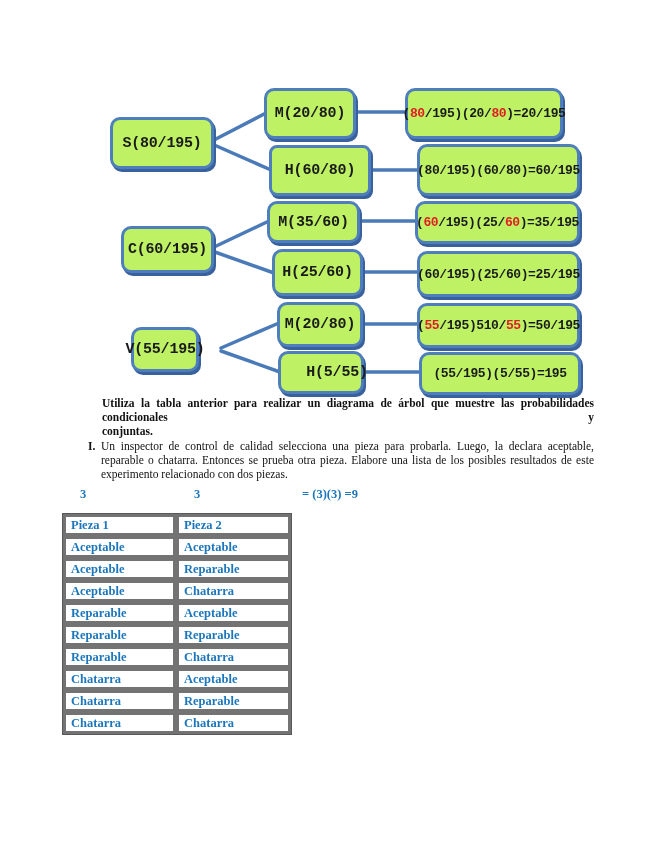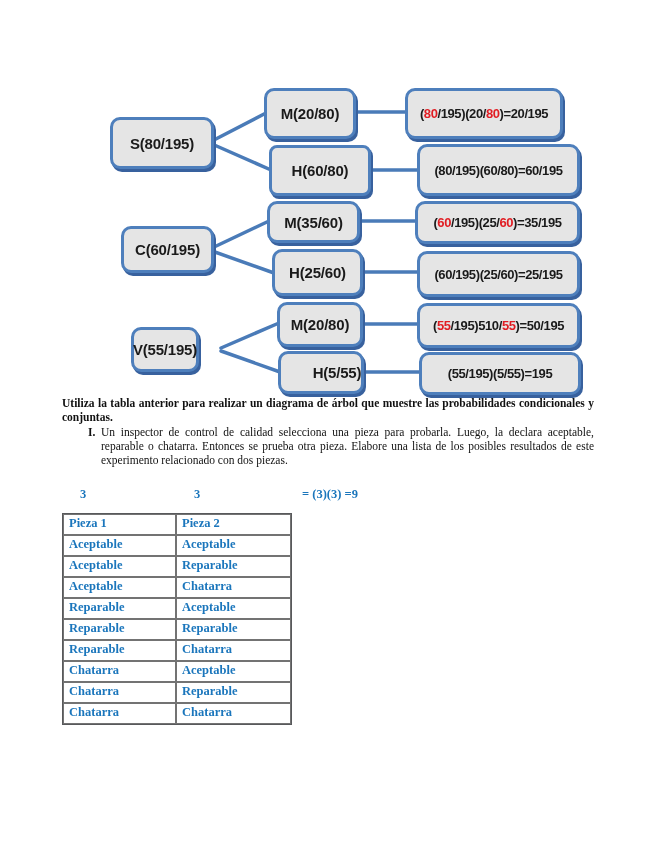--- a/index.html
+++ b/index.html
@@ -9,65 +9,65 @@
     width: 655px;
     height: 848px;
     background: #ffffff;
     overflow: hidden;
     font-family: "Liberation Serif", serif;
   }
   
   .connectors { position: absolute; left: 0; top: 0; width: 655px; height: 848px; }
   .tnode {
     position: absolute;
-    background: #e5e5e5;
+    background: #bef264;
     border: 3px solid #4e7fbc;
     border-radius: 10px;
     box-shadow: 2px 3px 0 #38619e;
     display: flex;
     align-items: center;
     justify-content: center;
-    font-family: Liberation Sans, sans-serif;
+    font-family: Liberation Mono, monospace;
     font-weight: bold;
     color: #1a1a1a;
     font-size: 15px;
     letter-spacing: -0.2px;
     z-index: 2;
   }
   .tnode.result { font-size: 13px; letter-spacing: -0.4px; white-space: nowrap; }
   .red { color: #e11d23; }
   
   .textblock {
     position: absolute;
     left: 62px; top: 396px; width: 532px;
     font-family: "Liberation Serif", serif;
     font-size: 11.5px;
     line-height: 14px;
     color: #111;
   }
-  .bline { font-weight: bold; }
+  .bline { font-weight: bold; margin-left: 40px; }
   .jline { text-align: justify; text-align-last: justify; }
   .item { display: flex; margin-top: 1px; }
   .item .marker { font-weight: bold; width: 13px; margin-left: 26px; flex: none; }
   .item .itext { flex: 1; }
   .counts { position: absolute; top: 487px; left: 0; width: 655px; height: 16px;
     font-family: "Liberation Serif", serif; font-weight: bold; font-size: 12.5px; color: #1b76bc; }
   .counts span { position: absolute; top: 0; }
   .c1 { left: 80px; }
   .c2 { left: 194px; }
   .cf { left: 302px; }
   
   .ptable {
     position: absolute; left: 62px; top: 513px;
     border-collapse: separate; border-spacing: 0;
     border: 1px solid #58595b;
     font-family: "Liberation Serif", serif;
   }
   .ptable td {
-    border: 1px solid #737373;
+    border: 3px solid #737373;
     background: #ffffff;
     width: 113px; height: 21px;
     padding: 1px 0 0 5px;
     vertical-align: top;
     font-weight: bold;
     font-size: 12.5px;
     color: #1b76bc;
   }
   .ptable td.col2 { width: 115px; }
 </style>

